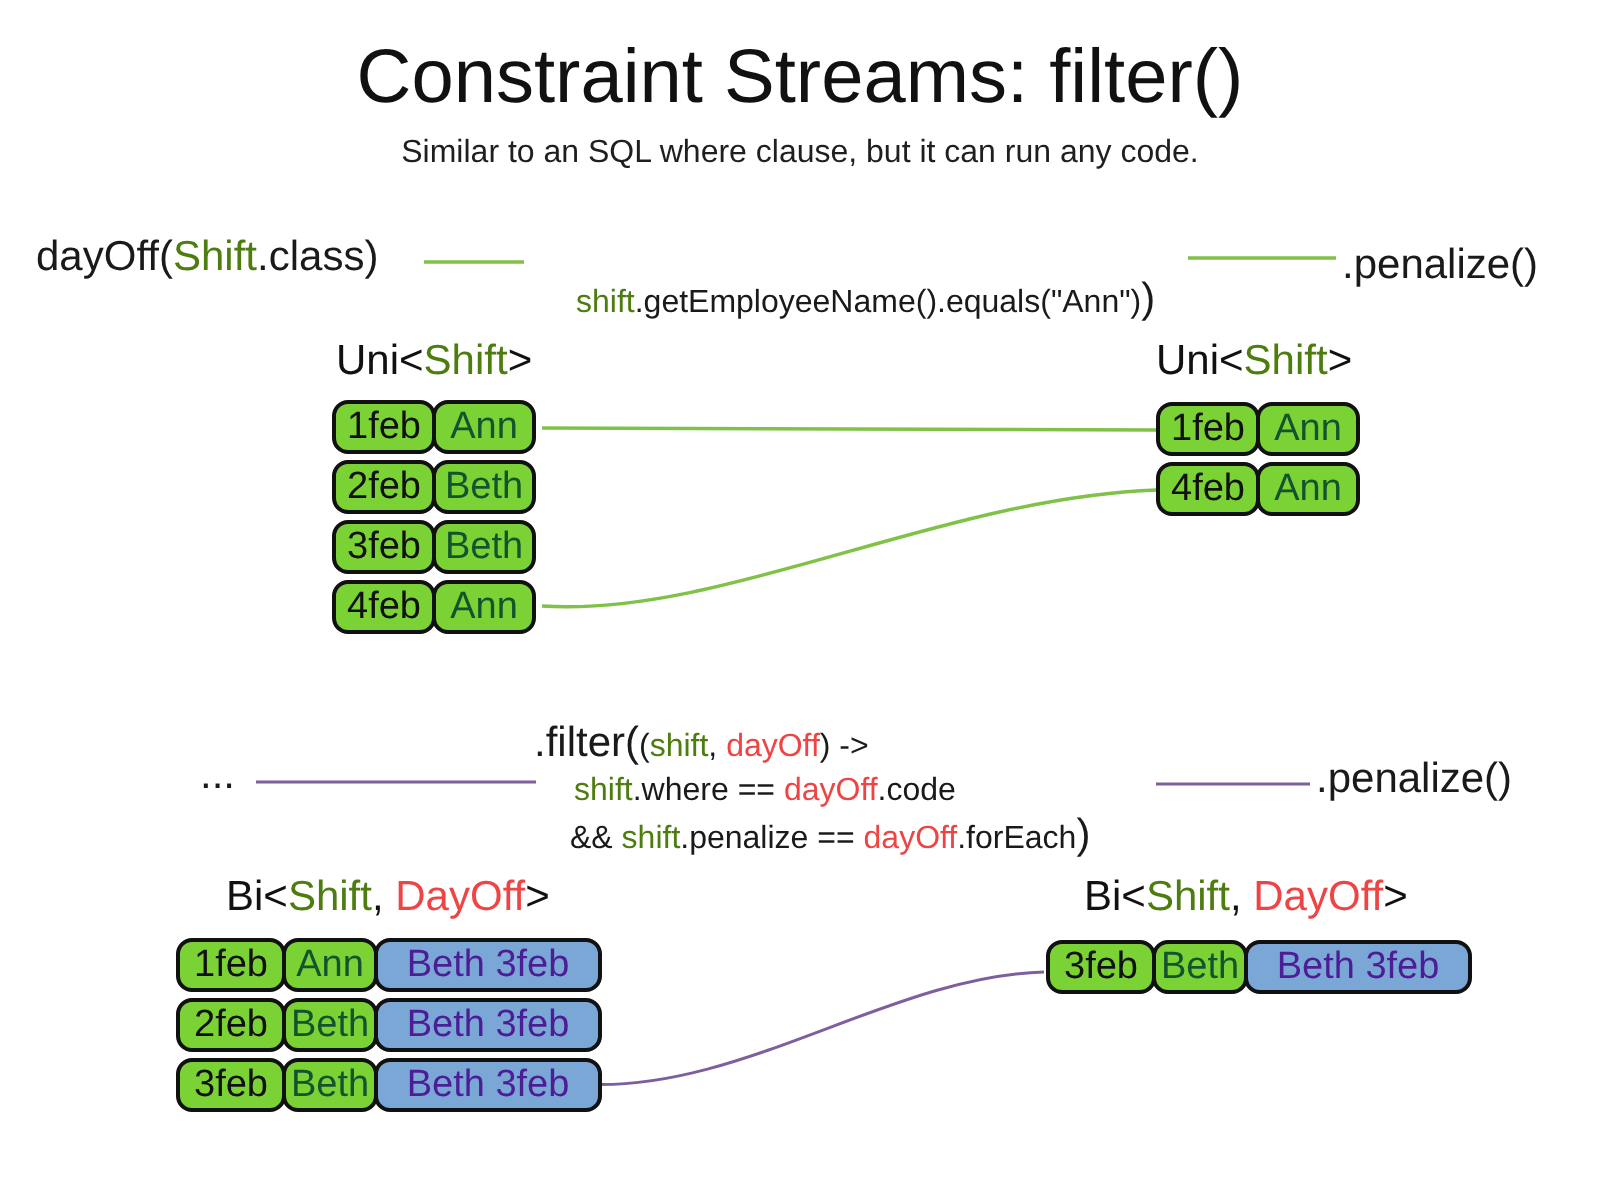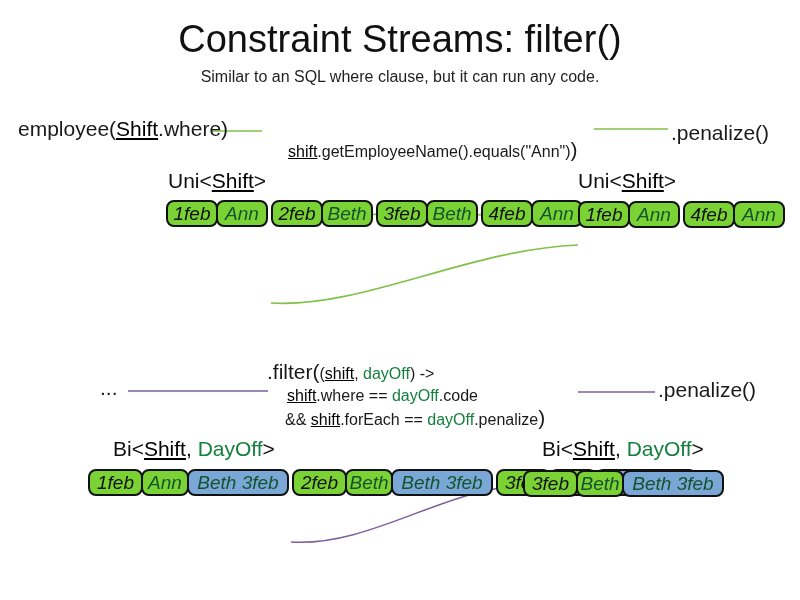--- a/index.html
+++ b/index.html
@@ -8,36 +8,36 @@
   .slide { position:relative; width:800px; height:600px; background:#fff; overflow:hidden; }
   .abs { position:absolute; white-space:nowrap; }
 
   .title { top:18px; left:0; width:800px; text-align:center; font-size:38px; color:#111; }
   .subtitle { top:68px; left:0; width:800px; text-align:center; font-size:16px; color:#1f1f1f; }
 
   .code   { font-size:21px; line-height:21px; color:#1a1a1a; }
   .codesm { font-size:16px; line-height:21px; color:#1a1a1a; }
   .sm  { font-size:16px; }
   .big { font-size:21px; }
-  .g  { color:#000000;text-decoration:underline; }
-  .bl { color:#15803d; }
+  .g  { color:#4d7c0f; }
+  .bl { color:#ef4444; }
 
   .tlabel { font-size:21px; line-height:22px; color:#111;text-align:center; }
 
-  .tbl { position:absolute; display:flex; gap:3px;font-style:italic; }
+  .tbl { position:absolute; display:flex; flex-direction:column; gap:3px; }
   .row { display:flex; }
   .cell { height:27px; border:2px solid #111; border-radius:8px;
           display:flex; align-items:center; justify-content:center;
           font-size:19px; line-height:19px; }
   .cell + .cell { margin-left:-2px; }
   .greenc { background:#7bd235; }
   .bluec  { background:#7ba7d7; }
   .datec { width:52px; color:#111; }
   .namec { width:52px; color:#14532d; }
-  .pairc { width:102px; color:#14532d; }
+  .pairc { width:114px; color:#4c1d95; }
   .t-bi .datec { width:55px; }
   .t-bi .namec { width:48px; }
 
   svg.lines { position:absolute; left:0; top:0; pointer-events:none; }
   .gl { stroke:#80c148; stroke-width:1.7; fill:none; }
   .pl { stroke:#7d5f9d; stroke-width:1.5; fill:none; }
 </style>
 </head>
 <body>
 
@@ -50,21 +50,21 @@
     <path class="gl" d="M271,303 C360,309 470,249 578,245"></path>
     <line class="pl" x1="128" y1="391" x2="268" y2="391"></line>
     <line class="pl" x1="578" y1="392" x2="655" y2="392"></line>
     <path class="pl" d="M291,542 C370,547 445,488 522,486"></path>
   </svg>
 
   <div class="abs subtitle">Similar to an SQL where clause, but it can run any code.</div>
   <div class="abs title">Constraint Streams: filter()</div>
 
   <div class="abs code" style="left:18px; top:118px;">
-    <span>employee(</span><span class="g">Shift</span><span>.where)</span>
+    <span>dayOff(</span><span class="g">Shift</span><span>.class)</span>
   </div>
 
 
   <div class="abs codesm" style="left:288px; top:139px;">
     <span class="g">shift</span><span>.getEmployeeName().equals("Ann")</span><span class="big">)</span>
   </div>
 
   <div class="abs code" style="left:671px; top:122px;">.penalize()</div>
 
   <div class="abs tlabel" style="left:168px; top:170px;">
@@ -108,21 +108,21 @@
 
   <div class="abs codesm" style="left:267px; top:361px;">
     <span class="big">.filter(</span><span>(</span><span class="g">shift</span><span>, </span><span class="bl">dayOff</span><span>) -&gt;</span>
   </div>
 
   <div class="abs codesm" style="left:287px; top:385px;">
     <span class="g">shift</span><span>.where == </span><span class="bl">dayOff</span><span>.code</span>
   </div>
 
   <div class="abs codesm" style="left:285px; top:407px;">
-    <span>&amp;&amp; </span><span class="g">shift</span><span>.forEach == </span><span class="bl">dayOff</span><span>.penalize</span><span class="big">)</span>
+    <span>&amp;&amp; </span><span class="g">shift</span><span>.penalize == </span><span class="bl">dayOff</span><span>.forEach</span><span class="big">)</span>
   </div>
 
   <div class="abs code" style="left:658px; top:379px;">.penalize()</div>
 
   <div class="abs tlabel" style="left:113px; top:438px;">
     <span>Bi&lt;</span><span class="g">Shift</span><span>, </span><span class="bl">DayOff</span><span>&gt;</span>
   </div>
   <div class="abs tlabel" style="left:542px; top:438px;">
     <span>Bi&lt;</span><span class="g">Shift</span><span>, </span><span class="bl">DayOff</span><span>&gt;</span>
   </div>

